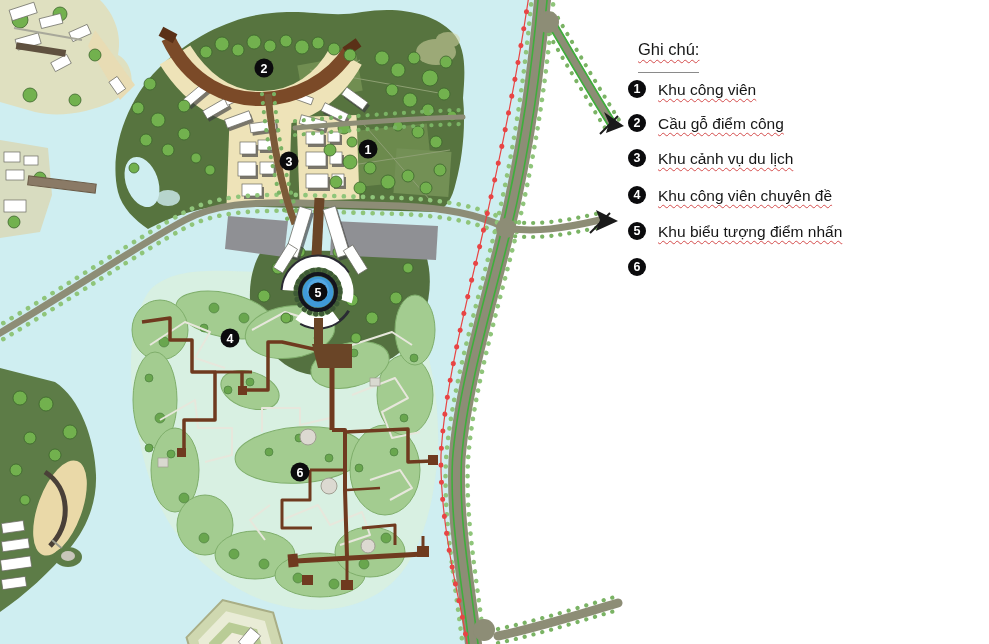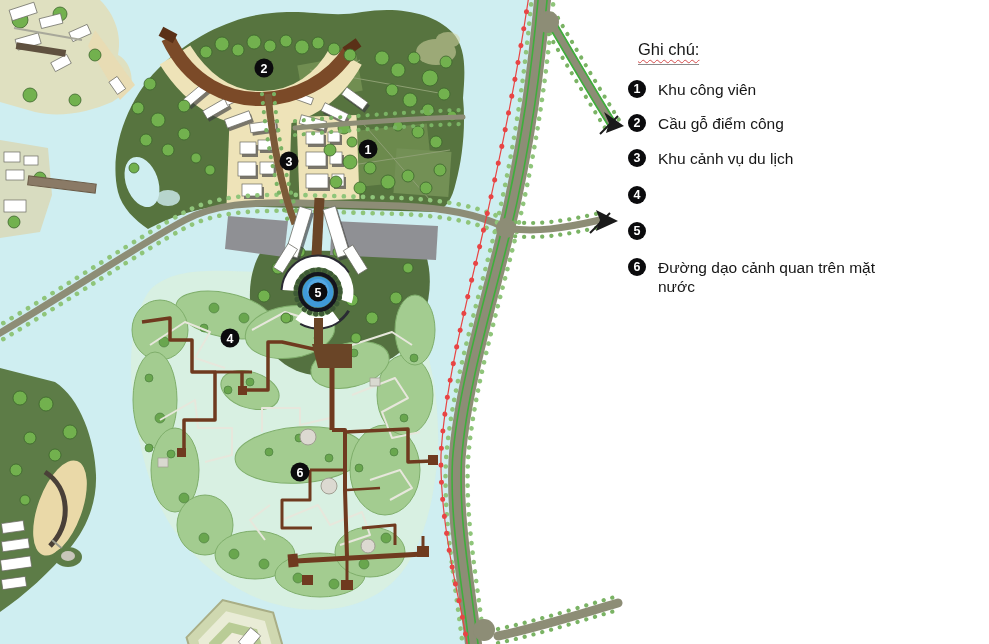--- a/index.html
+++ b/index.html
@@ -21,28 +21,28 @@
   .bs{fill:#3c3c40;opacity:.65;}
   .t1{fill:#72b14e;stroke:#3c652c;stroke-width:.8;}
   .t3{fill:#69a64e;stroke:#47793a;stroke-width:.6;}
   
   .marker{position:absolute;width:19px;height:19px;border-radius:50%;background:#0b0b0d;
     color:#fff;font-weight:bold;font-size:12.5px;display:flex;align-items:center;justify-content:center;
     transform:translate(-50%,-50%);z-index:5;}
   
   #legend{position:absolute;left:628px;top:0;width:330px;height:330px;z-index:4;color:#161616;}
   #legend-title{position:absolute;left:10px;top:40px;font-size:16.5px;
-    border-bottom:1px solid #8a8a8a;padding-bottom:5px;
+    border-bottom:1px solid #8a8a8a;padding-bottom:13px;
     text-decoration:underline;text-decoration-style:wavy;text-decoration-color:#d44c4c;
     text-decoration-thickness:1px;text-underline-offset:4px;}
   .lrow{position:absolute;left:0;display:flex;gap:12px;align-items:flex-start;width:300px;}
   .lbadge{flex:0 0 auto;width:18px;height:18px;border-radius:50%;background:#0b0b0d;color:#fff;
     font-weight:bold;font-size:12.5px;display:flex;align-items:center;justify-content:center;margin-top:0px;}
   .llabel{font-size:15.5px;line-height:19px;max-width:245px;
-    text-decoration-style:wavy;text-decoration-color:#d44c4c;
+    text-decoration:underline;text-decoration-style:wavy;text-decoration-color:#d44c4c;
     text-decoration-thickness:1px;text-underline-offset:3px;}
 </style>
 </head>
 <body>
 
 <div id="stage">
 
 <svg id="mapsvg" width="989" height="644" viewBox="0 0 989 644">
   <defs>
     <path id="rdMain" d="M543,-5 C537,60 528,140 505,235 C488,305 462,390 457,460 C454,520 466,580 474,648"></path>
@@ -449,23 +449,24 @@
   <div class="lrow" style="top:114px">
     <span class="lbadge">2</span>
     <span class="llabel">Cầu gỗ điểm công</span>
   </div>
   <div class="lrow" style="top:149px">
     <span class="lbadge">3</span>
     <span class="llabel">Khu cảnh vụ du lịch</span>
   </div>
   <div class="lrow" style="top:186px">
     <span class="lbadge">4</span>
+    <span class="llabel">Khu công viên chuyên đề</span>
   </div>
   <div class="lrow" style="top:222px">
     <span class="lbadge">5</span>
+    <span class="llabel">Khu biểu tượng điểm nhấn</span>
   </div>
   <div class="lrow" style="top:258px">
     <span class="lbadge">6</span>
-    <span class="llabel">Đường dạo cảnh quan trên mặt nước</span>
   </div>
 </div>
 
 </div>
 
 </body></html>

